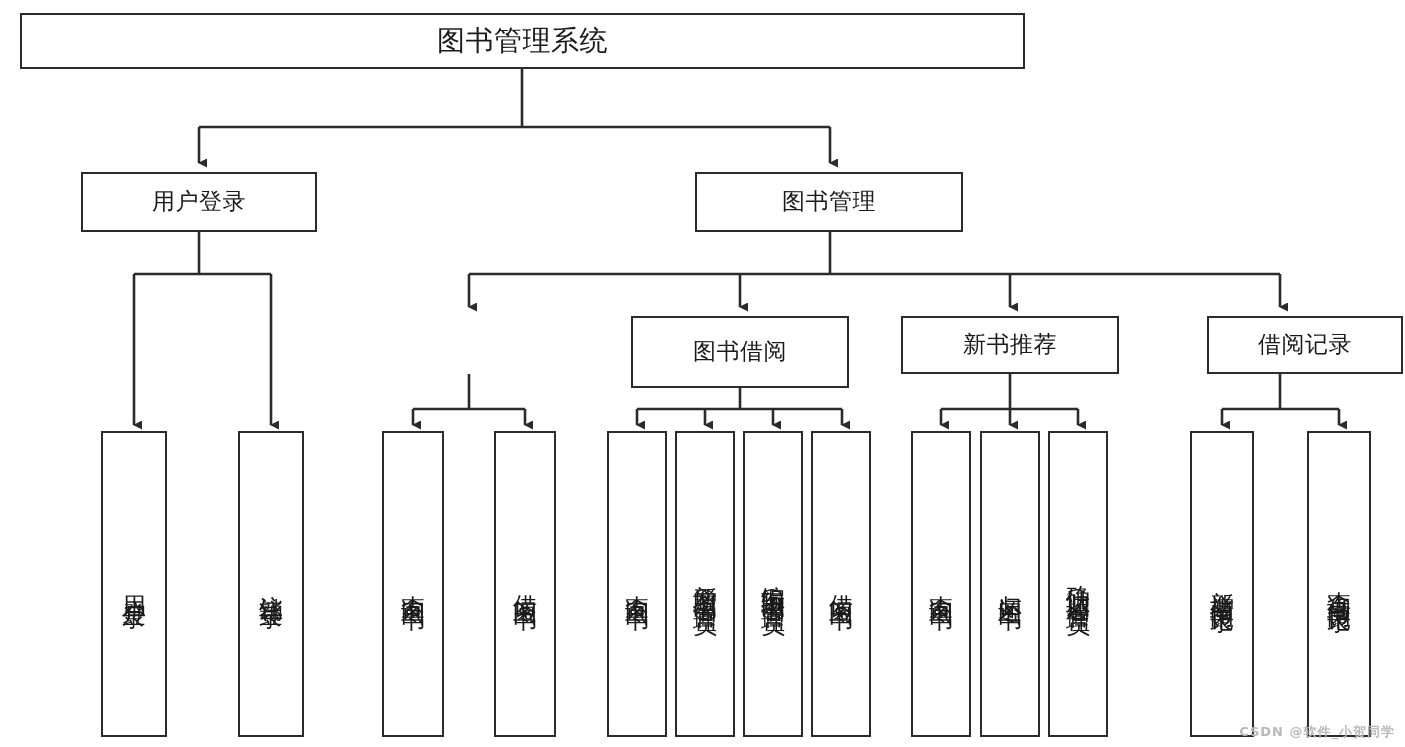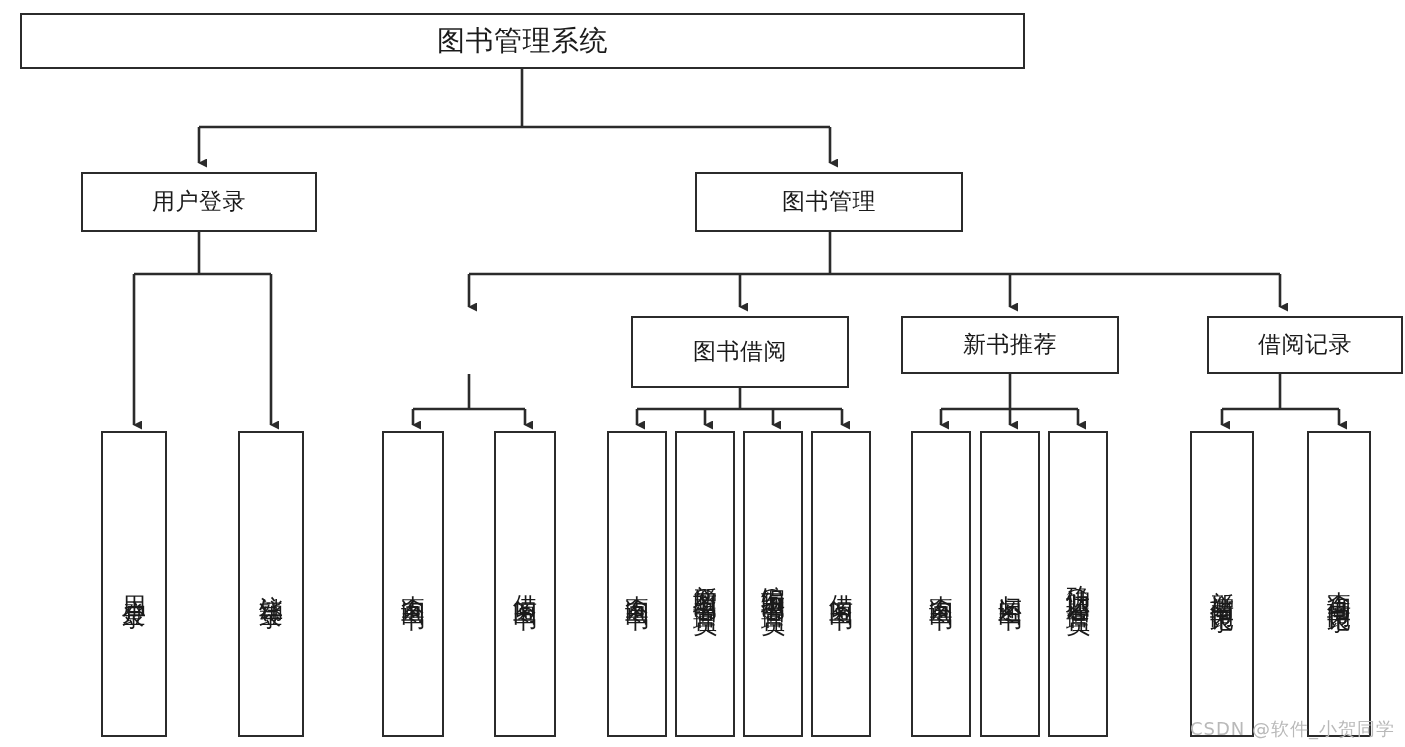--- a/index.html
+++ b/index.html
@@ -62,25 +62,26 @@
     text-orientation: upright;
     line-height: 1.0;
     letter-spacing: 4px;
     white-space: nowrap;
     max-height: 100%;
   }
   .watermark {
     position: absolute;
     right: 10px;
     bottom: 6px;
-    font-size: 18px;
+    font-size: 13px;
     color: #b9b9b9;
     letter-spacing: 1px;
     z-index: 5;
     white-space: nowrap;
+    font-weight: bold;
   }
 </style>
 </head>
 <body>
 
 <div id="canvas">
 
   <svg id="wires" viewBox="0 0 1405 747" xmlns="http://www.w3.org/2000/svg">
     <defs>
       <marker id="arw" markerWidth="9" markerHeight="9" refX="4.5" refY="8" orient="auto" markerUnits="userSpaceOnUse">

